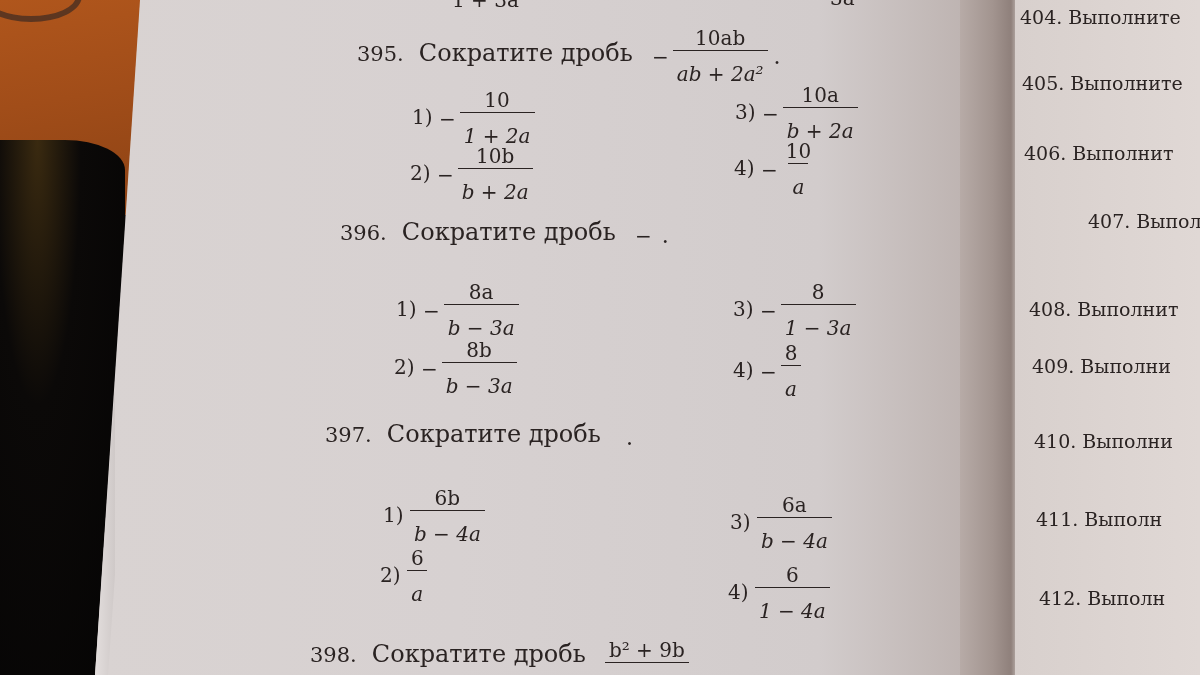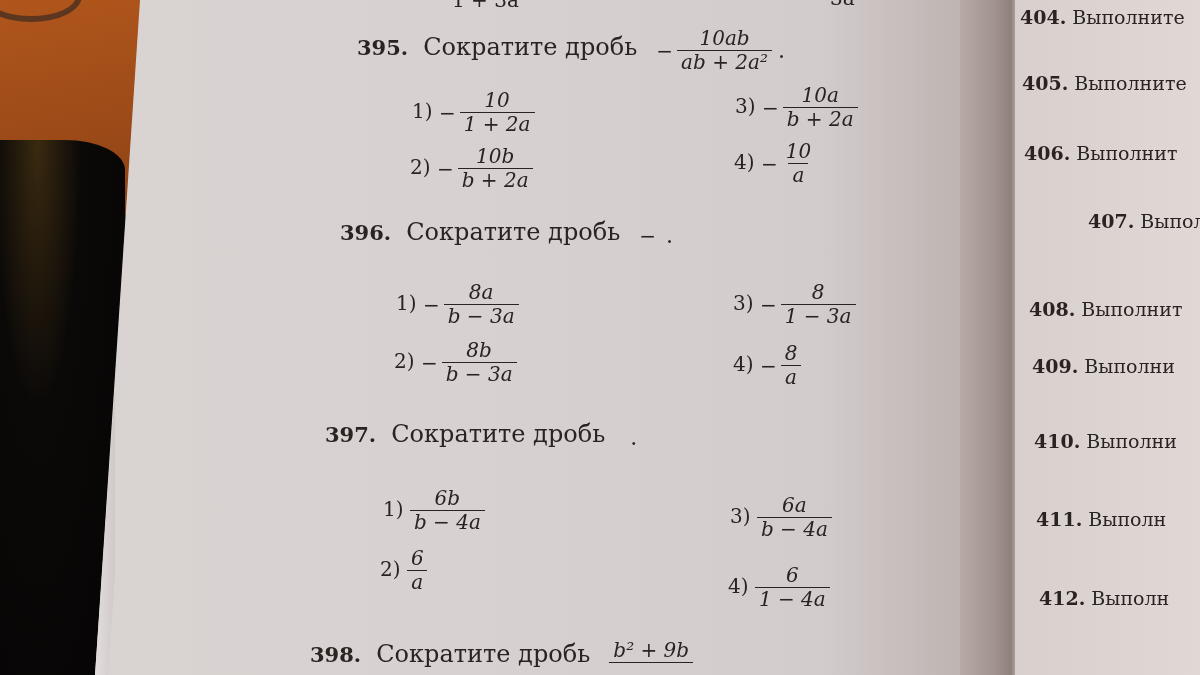--- a/index.html
+++ b/index.html
@@ -34,29 +34,29 @@
   .gutter {
     position: absolute; left: 960px; top: 0; width: 60px; height: 675px;
     background: linear-gradient(90deg, #b7aba7 0%, #a2948f 55%, #8f807b 85%, #cfc7c4 100%);
   }
   .page-right {
     position: absolute; left: 1015px; top: 0; width: 185px; height: 675px;
     background: linear-gradient(90deg, #d8d0cd 0%, #e0d8d5 100%);
   }
 
   .txt { position: absolute; color: #2a2322; white-space: nowrap; }
-  .num { font-weight: bold; font-size: 21px; }
+  .num { font-weight: normal; font-size: 21px; }
   .lbl { font-size: 24px; }
   .opt { font-size: 20px; }
   .frac {
     display: inline-flex; flex-direction: column; align-items: center;
     vertical-align: middle; font-size: 20px; line-height: 1.05;
   }
-  .frac .n { padding: 0 4px 1px; font-style: italic; }
-  .frac .d { padding: 1px 4px 0; font-style: italic; border-top: 1.6px solid #2a2322; }
+  .frac .n { padding: 0 4px 1px; }
+  .frac .d { padding: 13px 4px 0; font-style: italic; border-top: 1.6px solid #2a2322; }
   .minus { display: inline-block; margin-right: 4px; font-size: 20px; vertical-align: middle; }
   .dot { display: inline-block; margin-left: 6px; font-size: 22px; vertical-align: middle; }
   .r-item { position: absolute; left: 1020px; font-size: 19px; color: #2a2322; white-space: nowrap; }
   .r-item .num { font-size: 19px; }
 </style>
 </head>
 <body>
 
 <div class="table-top">
     <div class="rim"></div>

